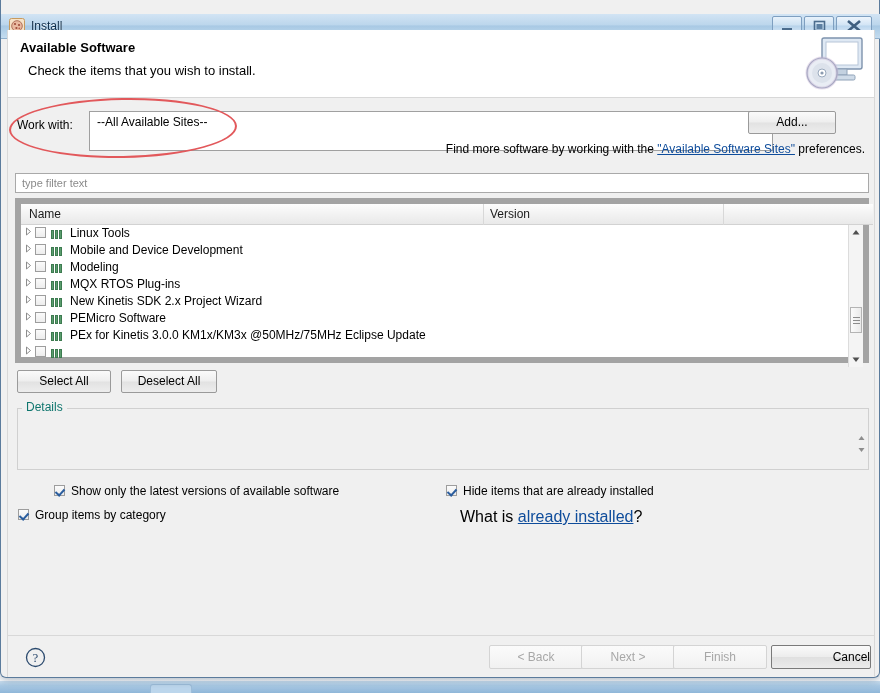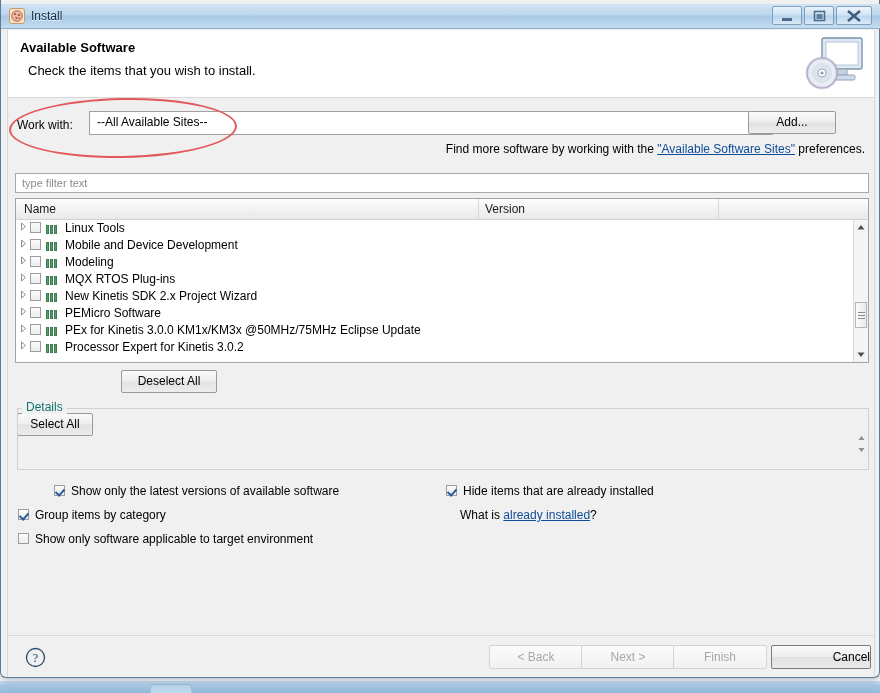--- a/index.html
+++ b/index.html
@@ -45,21 +45,21 @@
 
   
   #window{
     position:absolute;left:0;top:0;width:880px;height:678px;
     border:1px solid #5b7b9c;border-top:none;
     box-sizing:border-box;background:#f0f0f0;
     border-radius:0 0 6px 6px;
     box-shadow:0 2px 8px rgba(20,50,80,.35);
   }
   #titlebar{
-    position:absolute;left:0;top:4px;width:880px;height:25px;
+    position:absolute;left:0;top:14px;width:880px;height:25px;
     background:linear-gradient(180deg,#d2e4f4 0%,#bcd6ec 45%,#a8c9e4 50%,#c4dcef 100%);
     border-bottom:1px solid #8fb0cd;
     box-sizing:border-box;
     text-align:right;
   }
   #app-icon{position:absolute;left:8px;top:4px;width:16px;height:16px;}
   #title-text{
     position:absolute;left:30px;top:5px;font-size:12px;color:#0d2c49;
     text-shadow:0 1px 0 rgba(255,255,255,.9);
   }
@@ -86,21 +86,21 @@
 
   
   #body{
     position:absolute;left:6px;top:98px;width:868px;height:537px;
     background:#f0f0f0;border-left:1px solid #d8d8d8;border-right:1px solid #d8d8d8;
     box-sizing:border-box;
   }
 
   #workwith-label{position:absolute;left:9px;top:20px;font-size:12px;}
   #workwith-combo{
-    position:absolute;left:81px;top:13px;width:684px;height:24px;
+    position:absolute;left:81px;top:13px;width:684px;height:40px;
     background:#fff;border:1px solid #a0a0a0;box-sizing:border-box;
   }
   #workwith-value{position:absolute;left:7px;top:3px;font-size:12px;}
   #combo-arrow{position:absolute;right:5px;top:7px;width:11px;height:8px;}
   #add-button{
     position:absolute;left:740px;top:13px;width:88px;height:23px;
     border:1px solid #9a9a9a;border-radius:2px;box-sizing:border-box;
     background:linear-gradient(180deg,#fafafa 0%,#eeeeee 48%,#e2e2e2 52%,#ededed 100%);
     font-size:12px;text-align:center;line-height:21px;color:#000;
   }
@@ -111,21 +111,21 @@
 
   #filter-box{
     position:absolute;left:7px;top:75px;width:854px;height:20px;
     background:#fff;border:1px solid #a9a9a9;box-sizing:border-box;
   }
   #filter-text{position:absolute;left:6px;top:3px;font-size:11px;color:#8a8a8a;}
 
   
   #table{
     position:absolute;left:7px;top:100px;width:854px;height:165px;
-    background:#fff;border:1px solid #a3a3a3;box-sizing:border-box;
+    background:#fff;border:6px solid #a3a3a3;box-sizing:border-box;
   }
   #thead{
     position:absolute;left:0;top:0;width:852px;height:21px;
     background:linear-gradient(180deg,#fdfdfd 0%,#f2f2f2 52%,#e9e9e9 100%);
     border-bottom:1px solid #d2d2d2;box-sizing:border-box;
   }
   .th{position:absolute;top:3px;font-size:12px;color:#1b1b1b;}
   .th-div{position:absolute;top:0;width:1px;height:21px;background:#d8d8d8;}
   #tbody{position:absolute;left:0;top:21px;width:838px;height:170px;overflow:hidden;}
   .trow{position:relative;height:17px;line-height:17px;white-space:nowrap;}
@@ -149,21 +149,21 @@
   
   #tsb{position:absolute;right:0;top:21px;width:15px;height:142px;background:#f4f4f4;border-left:1px solid #dcdcdc;box-sizing:border-box;}
   .sb-arrow{position:absolute;left:0;width:14px;height:15px;}
   #tsb-up{top:0;} #tsb-dn{bottom:0;}
   #tsb-thumb{
     position:absolute;left:1px;top:82px;width:12px;height:26px;
     background:linear-gradient(90deg,#fbfbfb,#eaeaea);border:1px solid #b4b4b4;box-sizing:border-box;
   }
   #tsb-thumb .grip{position:absolute;left:2px;width:7px;height:1px;background:#8c8c8c;}
 
-  #select-all{position:absolute;left:9px;top:272px;width:76px;height:23px;margin-top:43px;}
+  #select-all{position:absolute;left:9px;top:272px;width:94px;height:23px;}
   #deselect-all{position:absolute;left:113px;top:272px;width:96px;height:23px;}
   .gbtn{
     border:1px solid #9a9a9a;border-radius:2px;box-sizing:border-box;
     background:linear-gradient(180deg,#fafafa 0%,#eeeeee 48%,#e2e2e2 52%,#ededed 100%);
     font-size:12px;text-align:center;line-height:21px;color:#000;
   }
 
   
   #details-group{
     position:absolute;left:9px;top:310px;width:852px;height:62px;
@@ -175,21 +175,21 @@
   #dsb{position:absolute;right:1px;top:24px;width:11px;height:22px;}
 
   
   .opt{position:absolute;font-size:12px;white-space:nowrap;}
   .opt .cbx{margin-right:6px;}
   #opt1{left:10px;top:386px;padding-left:36px;}
   #opt2{left:10px;top:410px;}
   #opt3{left:10px;top:434px;}
   #opt4{left:10px;top:458px;}
   #opt5{left:438px;top:386px;}
-  #already-line{position:absolute;left:452px;top:410px;font-size:12px;}
+  #already-line{position:absolute;left:452px;top:410px;font-size:16px;}
 
   
   #bottombar{
     position:absolute;left:6px;top:635px;width:868px;height:42px;
     background:#f0f0f0;border:1px solid #d8d8d8;border-bottom:none;box-sizing:border-box;
   }
   #help-icon{position:absolute;left:17px;top:11px;width:21px;height:21px;}
   .navbtn{position:absolute;top:9px;width:94px;height:24px;border-radius:2px;box-sizing:border-box;
     font-size:12px;text-align:center;line-height:22px;}
   .navbtn.disabled{border:1px solid #d4d4d4;background:linear-gradient(180deg,#fbfbfb,#f1f1f1);color:#a7a7a7;}
@@ -315,21 +315,21 @@
                 <path d="M1.5 1 L5.5 4.5 L1.5 8 Z" fill="none" stroke="#8d8d8d" stroke-width="1"></path>
               </svg></span><span class="cbx"></span><span class="cat-icon"><i></i><i></i><i></i></span><span class="rowlabel">New Kinetis SDK 2.x Project Wizard</span></div>
           <div class="trow"><span class="twisty"><svg width="7" height="9" viewBox="0 0 7 9">
                 <path d="M1.5 1 L5.5 4.5 L1.5 8 Z" fill="none" stroke="#8d8d8d" stroke-width="1"></path>
               </svg></span><span class="cbx"></span><span class="cat-icon"><i></i><i></i><i></i></span><span class="rowlabel">PEMicro Software</span></div>
           <div class="trow"><span class="twisty"><svg width="7" height="9" viewBox="0 0 7 9">
                 <path d="M1.5 1 L5.5 4.5 L1.5 8 Z" fill="none" stroke="#8d8d8d" stroke-width="1"></path>
               </svg></span><span class="cbx"></span><span class="cat-icon"><i></i><i></i><i></i></span><span class="rowlabel">PEx for Kinetis 3.0.0 KM1x/KM3x @50MHz/75MHz Eclipse Update</span></div>
           <div class="trow"><span class="twisty"><svg width="7" height="9" viewBox="0 0 7 9">
                 <path d="M1.5 1 L5.5 4.5 L1.5 8 Z" fill="none" stroke="#8d8d8d" stroke-width="1"></path>
-              </svg></span><span class="cbx"></span><span class="cat-icon"><i></i><i></i><i></i></span><span class="rowlabel">Processor Expert for Kinetis 3.0.2</span></div>
+              </svg></span><span class="cbx"></span><span class="cat-icon"><i></i><i></i><i></i></span></div>
         </div>
 
       <div id="tsb">
         <span class="sb-arrow" id="tsb-up">
           <svg width="14" height="15" viewBox="0 0 14 15">
               <path d="M7 5 L10.5 9.5 L3.5 9.5 Z" fill="#4f4f4f"></path>
             </svg>
         </span>
         <div id="tsb-thumb">
           <span class="grip" style="top:9px;"></span>
@@ -356,23 +356,20 @@
       </span>
     </div>
     <span id="details-legend">Details</span>
 
     <div class="opt" id="opt1">
       <span class="cbx checked"></span><span>Show only the latest versions of available software</span>
     </div>
     <div class="opt" id="opt2">
       <span class="cbx checked"></span><span>Group items by category</span>
     </div>
-    <div class="opt" id="opt3">
-      <span class="cbx"></span><span>Show only software applicable to target environment</span>
-    </div>
 
     <div class="opt" id="opt5">
       <span class="cbx checked"></span><span>Hide items that are already installed</span>
     </div>
     <div id="already-line">
       <span>What is </span><span class="link">already installed</span><span>?</span>
     </div>
   </div>
 
   <div id="bottombar">

